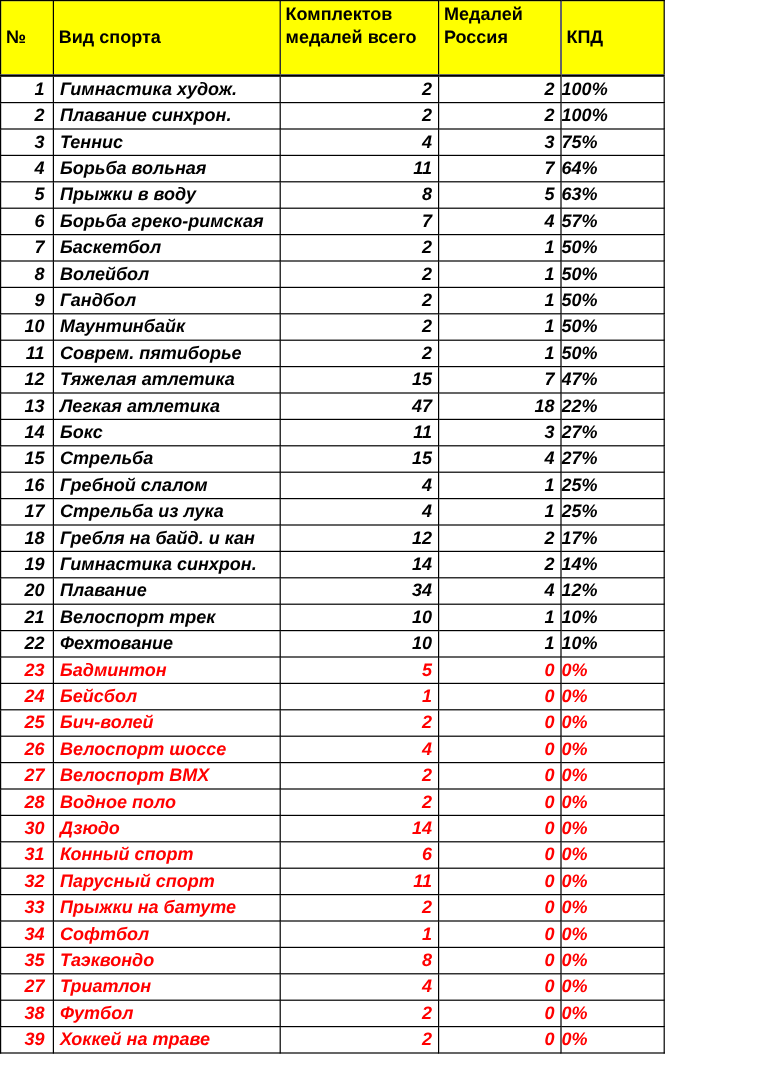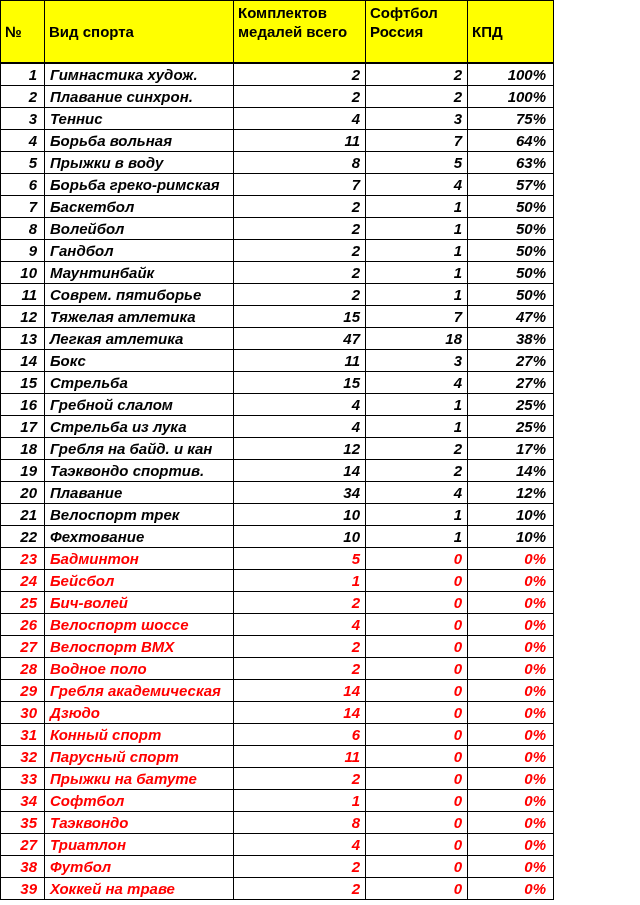--- a/index.html
+++ b/index.html
@@ -56,40 +56,40 @@
     height: 21px;
     line-height: 21px;
     white-space: nowrap;
     padding: 0;
     vertical-align: middle;
   }
   td.c-num    { text-align: right; padding-right: 7px; }
   td.c-sport  { text-align: left;  padding-left: 5px; margin-top: 30px; }
   td.c-total  { text-align: right; padding-right: 5px; }
   td.c-russia { text-align: right; padding-right: 5px; }
-  td.c-kpd    { text-align: right; padding-right: 7px; }
+  td.c-kpd    { padding-right: 7px; }
   tr.red td   { color: var(--text-zero-rows); }
 </style>
 </head>
 <body>
 
 <table class="medals">
   <colgroup>
     <col class="w-num">
     <col class="w-sport">
     <col class="w-total">
     <col class="w-russia">
     <col class="w-kpd">
   </colgroup>
   <thead>
     <tr>
       <th>№</th>
       <th>Вид спорта</th>
       <th>Комплектов медалей всего</th>
-      <th>Софтбол Россия</th>
+      <th>Медалей Россия</th>
       <th>КПД</th>
     </tr>
   </thead>
   <tbody>
       <tr>
     <td class="c-num">1</td>
     <td class="c-sport">Гимнастика худож.</td>
     <td class="c-total">2</td>
     <td class="c-russia">2</td>
     <td class="c-kpd">100%</td>
@@ -169,21 +169,21 @@
     <td class="c-sport">Тяжелая атлетика</td>
     <td class="c-total">15</td>
     <td class="c-russia">7</td>
     <td class="c-kpd">47%</td>
   </tr>
       <tr>
     <td class="c-num">13</td>
     <td class="c-sport">Легкая атлетика</td>
     <td class="c-total">47</td>
     <td class="c-russia">18</td>
-    <td class="c-kpd">38%</td>
+    <td class="c-kpd">22%</td>
   </tr>
       <tr>
     <td class="c-num">14</td>
     <td class="c-sport">Бокс</td>
     <td class="c-total">11</td>
     <td class="c-russia">3</td>
     <td class="c-kpd">27%</td>
   </tr>
       <tr>
     <td class="c-num">15</td>
@@ -208,21 +208,21 @@
   </tr>
       <tr>
     <td class="c-num">18</td>
     <td class="c-sport">Гребля на байд. и кан</td>
     <td class="c-total">12</td>
     <td class="c-russia">2</td>
     <td class="c-kpd">17%</td>
   </tr>
       <tr>
     <td class="c-num">19</td>
-    <td class="c-sport">Таэквондо спортив.</td>
+    <td class="c-sport">Гимнастика синхрон.</td>
     <td class="c-total">14</td>
     <td class="c-russia">2</td>
     <td class="c-kpd">14%</td>
   </tr>
       <tr>
     <td class="c-num">20</td>
     <td class="c-sport">Плавание</td>
     <td class="c-total">34</td>
     <td class="c-russia">4</td>
     <td class="c-kpd">12%</td>
@@ -277,27 +277,20 @@
     <td class="c-kpd">0%</td>
   </tr>
       <tr class="red">
     <td class="c-num">28</td>
     <td class="c-sport">Водное поло</td>
     <td class="c-total">2</td>
     <td class="c-russia">0</td>
     <td class="c-kpd">0%</td>
   </tr>
       <tr class="red">
-    <td class="c-num">29</td>
-    <td class="c-sport">Гребля академическая</td>
-    <td class="c-total">14</td>
-    <td class="c-russia">0</td>
-    <td class="c-kpd">0%</td>
-  </tr>
-      <tr class="red">
     <td class="c-num">30</td>
     <td class="c-sport">Дзюдо</td>
     <td class="c-total">14</td>
     <td class="c-russia">0</td>
     <td class="c-kpd">0%</td>
   </tr>
       <tr class="red">
     <td class="c-num">31</td>
     <td class="c-sport">Конный спорт</td>
     <td class="c-total">6</td>

